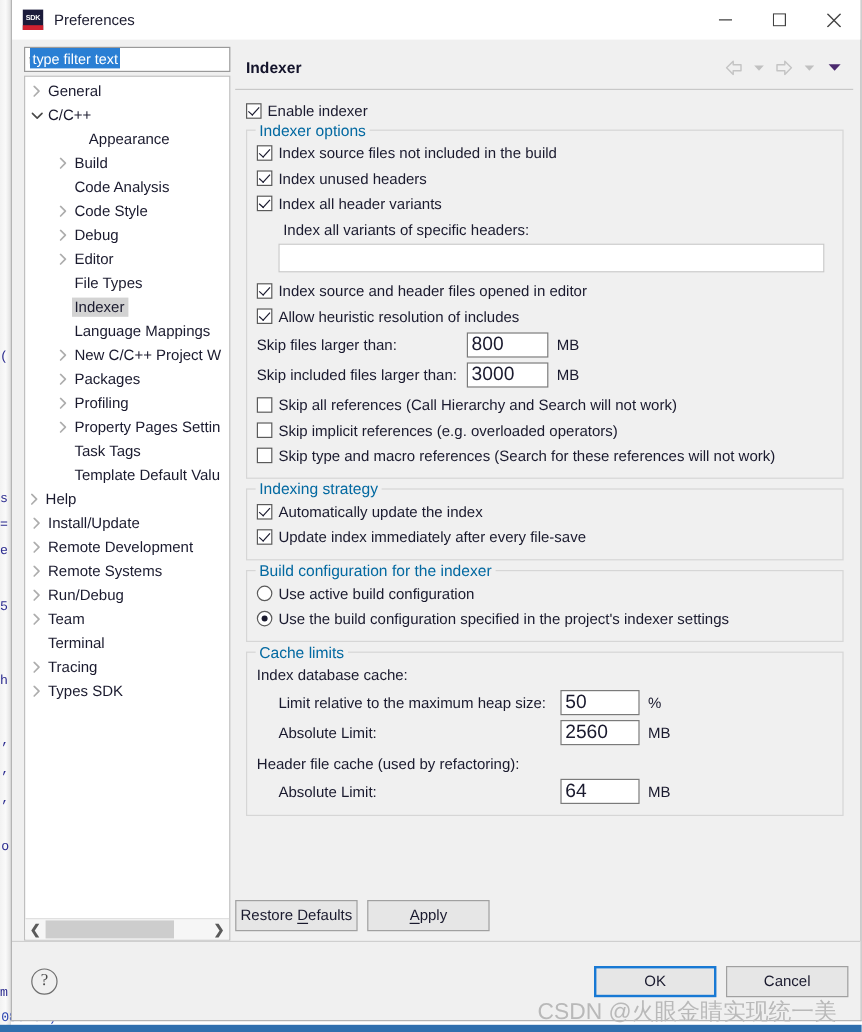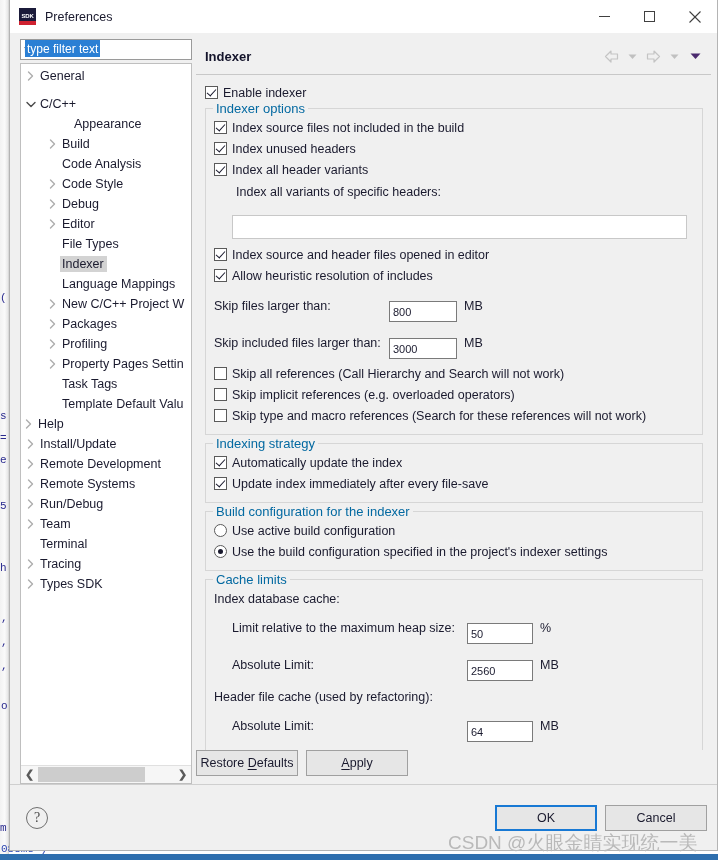--- a/index.html
+++ b/index.html
@@ -197,22 +197,22 @@
   }
   .group > .gtitle {
     position: absolute; top: -8px; left: 7px;
     background: #f0f0f0; padding: 0 3px;
     font-size: 13px; color: #0369a1;
   }
   .group-inner { padding-top: 5px; }
 
   .txtin {
     height: 21px; border: 1px solid #7a7a7a; background: #ffffff;
-    font-family: "Liberation Sans", sans-serif; font-size: 11px;
-    padding: 0 3px; color: #1a1a2e; outline: none; margin-top: 12px;
+    font-family: "Liberation Sans", sans-serif; font-size: 16px;
+    padding: 0 3px; color: #1a1a2e; outline: none;
   }
   .unit { margin-left: 7px; font-size: 12.5px; }
 
   .indent1 { margin-left: 22px; }
   .indent2 { margin-left: 18px; }
 
   
   .page-footer {
     flex: none; padding: 0 8px 8px 0;
     display: flex; gap: 8px;
@@ -324,21 +324,21 @@
       <div class="tree-box">
         <div class="tree" id="tree">
             <div class="tree-row" style="padding-left: 2px;">
               <span class="arrow">
                 <svg width="7" height="10" viewBox="0 0 7 10">
                   <path d="M1.5 1 L5.5 5 L1.5 9" fill="none" stroke="#adadad" stroke-width="1.4" stroke-linecap="round" stroke-linejoin="round"></path>
                 </svg>
               </span>
               <span class="lbl">General</span>
             </div>
-            <div class="tree-row" style="padding-left: 2px; margin-top: 8px;">
+            <div class="tree-row" style="padding-left: 2px;">
               <span class="arrow">
                 <svg width="10" height="7" viewBox="0 0 10 7">
                   <path d="M1 1.5 L5 5.5 L9 1.5" fill="none" stroke="#4a4a4a" stroke-width="1.4" stroke-linecap="round" stroke-linejoin="round"></path>
                 </svg>
               </span>
               <span class="lbl">C/C++</span>
             </div>
             <div class="tree-row" style="padding-left: 36px;">
               <span class="arrow"></span>
               <span class="lbl">Appearance</span>

